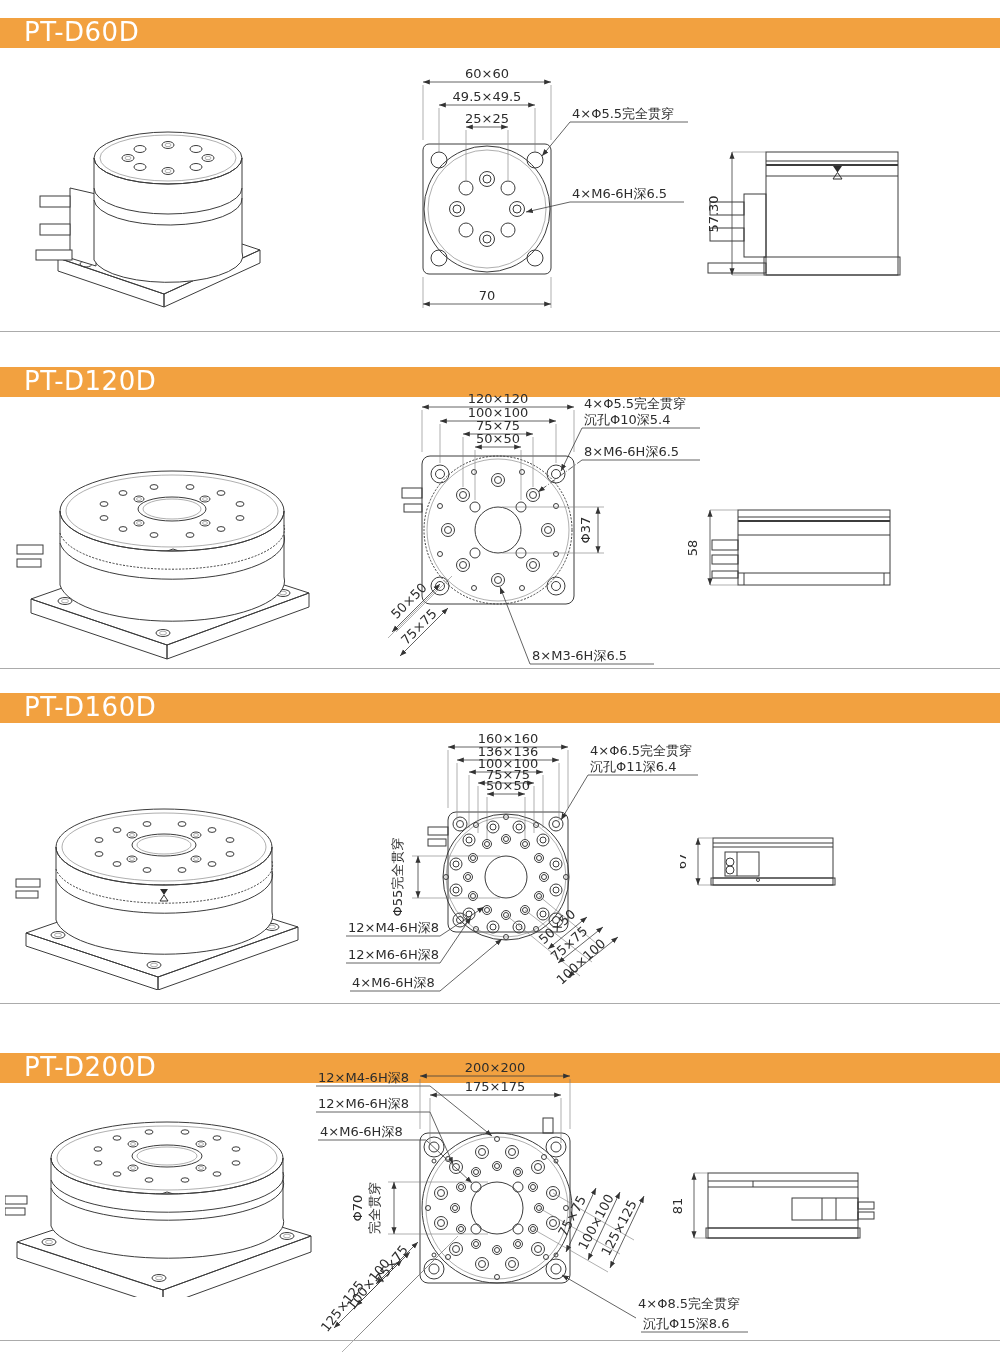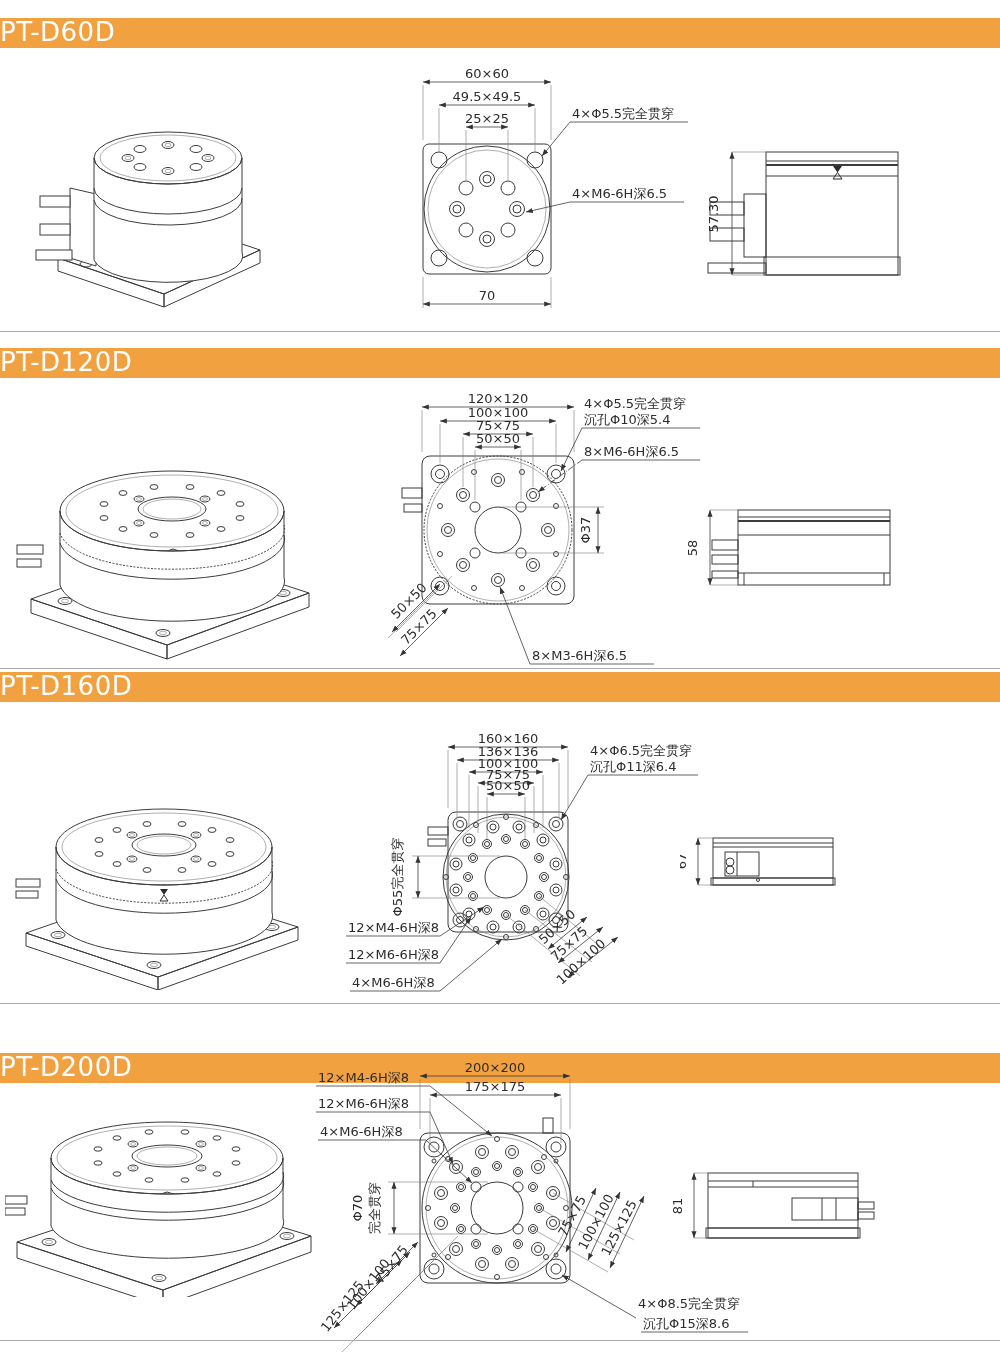--- a/index.html
+++ b/index.html
@@ -1,19 +1,19 @@
 <!DOCTYPE html>
 <html><head>
 <meta charset="utf-8">
 <style>
   html,body{margin:0;padding:0;background:#fff;}
   .page{position:relative;width:1000px;height:1358px;background:#fff;overflow:hidden;
         font-family:"DejaVu Sans",sans-serif;}
   .bar{position:absolute;left:0;width:1000px;height:30px;background:#F2A140;}
-  .bar span{display:block;line-height:29px;font-size:26px;
+  .bar span{display:block;padding-left:24px;line-height:29px;font-size:26px;
             letter-spacing:.5px;color:#fff;font-weight:500;}
   .divider{position:absolute;left:0;width:1000px;height:0;border-top:1px solid #ababab;}
   .dwg{position:absolute;}
   
   .ln{fill:none;stroke:#3c3c3c;stroke-width:1;}
   .lt{fill:none;stroke:#3c3c3c;stroke-width:1.8;}
   .tn{fill:none;stroke:#787878;stroke-width:.6;}
   .dl{fill:none;stroke:#3c3c3c;stroke-width:.8;}
   .dd{fill:none;stroke:#3c3c3c;stroke-width:.8;stroke-dasharray:6 2 1 2;}
   .kn{fill:none;stroke:#3c3c3c;stroke-width:1;stroke-dasharray:2 1.5;}
@@ -148,21 +148,21 @@
           <line class="tn" x1="44" y1="145" x2="78" y2="145"></line>
         <line class="dl" x1="44" y1="22" x2="44" y2="145" marker-start="url(#ar)" marker-end="url(#ar)"></line>
       </g>
       <text class="d mid" x="30" y="84" transform="rotate(-90 30 84)">57.30</text>
     </svg>
 
     <div class="divider" style="top:331px"></div>
   </section>
 
   <section>
-    <div class="bar" style="top:348px">
+    <div class="bar" style="top:367px">
       <span>PT-D120D</span>
     </div>
 
     <svg class="dwg" style="left:15px;top:425px" width="305" height="240">
       <g>
         <path class="ln" d="M16,174 L152,220 L294,168 L158,124 Z"></path>
         <path class="ln" d="M16,174 L16,188 L152,234 L152,220 Z"></path>
         <path class="ln" d="M152,220 L152,234 L294,182 L294,168 Z"></path>
         <ellipse class="ln" cx="50" cy="176" rx="7" ry="3.5"></ellipse>
           <ellipse class="tn" cx="50" cy="176" rx="3.5" ry="1.8"></ellipse>
@@ -321,21 +321,21 @@
           <line class="tn" x1="22" y1="101" x2="50" y2="101"></line>
         <line class="dl" x1="22" y1="26" x2="22" y2="101" marker-start="url(#ar)" marker-end="url(#ar)"></line>
       </g>
       <text class="d mid" x="9" y="64" transform="rotate(-90 9 64)">58</text>
     </svg>
 
     <div class="divider" style="top:668px"></div>
   </section>
 
   <section>
-    <div class="bar" style="top:672px">
+    <div class="bar" style="top:693px">
       <span>PT-D160D</span>
     </div>
 
     <svg class="dwg" style="left:12px;top:765px" width="300" height="225">
       <g>
         <path class="ln" d="M14,168 L146,212 L286,162 L152,120 Z"></path>
         <path class="ln" d="M14,168 L14,181 L146,225 L146,212 Z"></path>
         <path class="ln" d="M146,212 L146,225 L286,175 L286,162 Z"></path>
         <ellipse class="ln" cx="46" cy="170" rx="7" ry="3.5"></ellipse>
           <ellipse class="tn" cx="46" cy="170" rx="3.5" ry="1.8"></ellipse>

